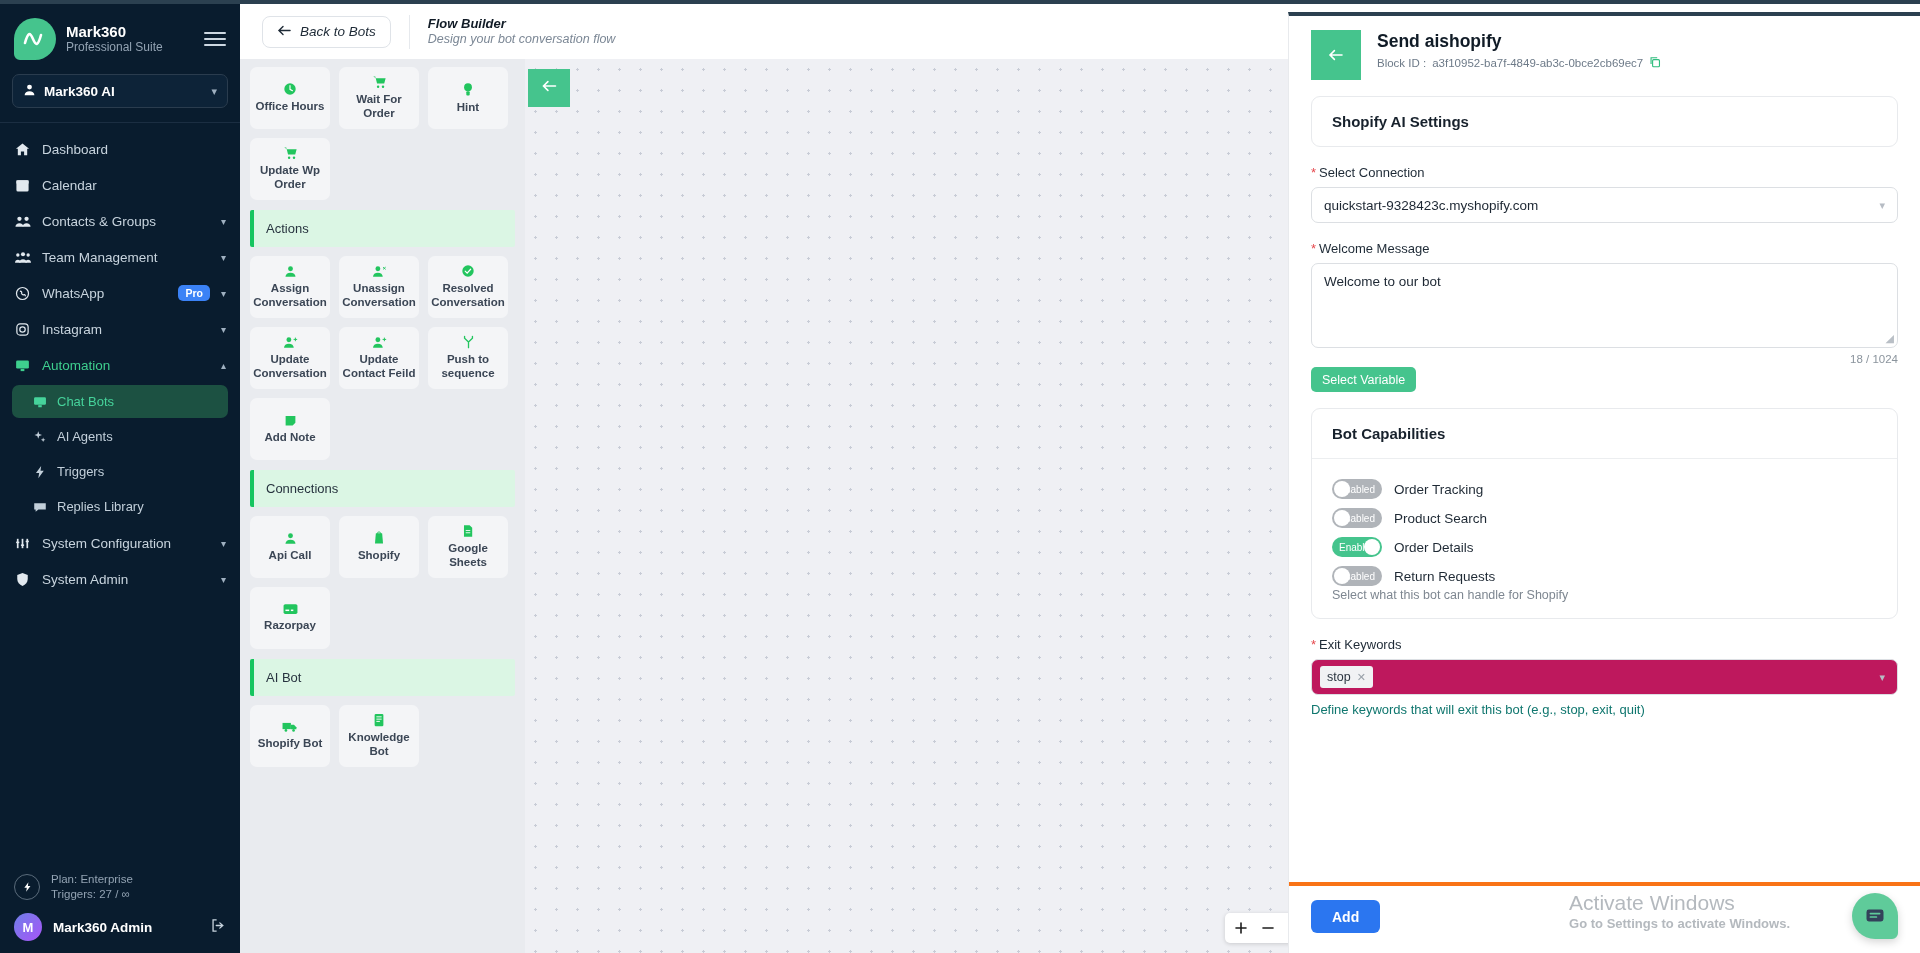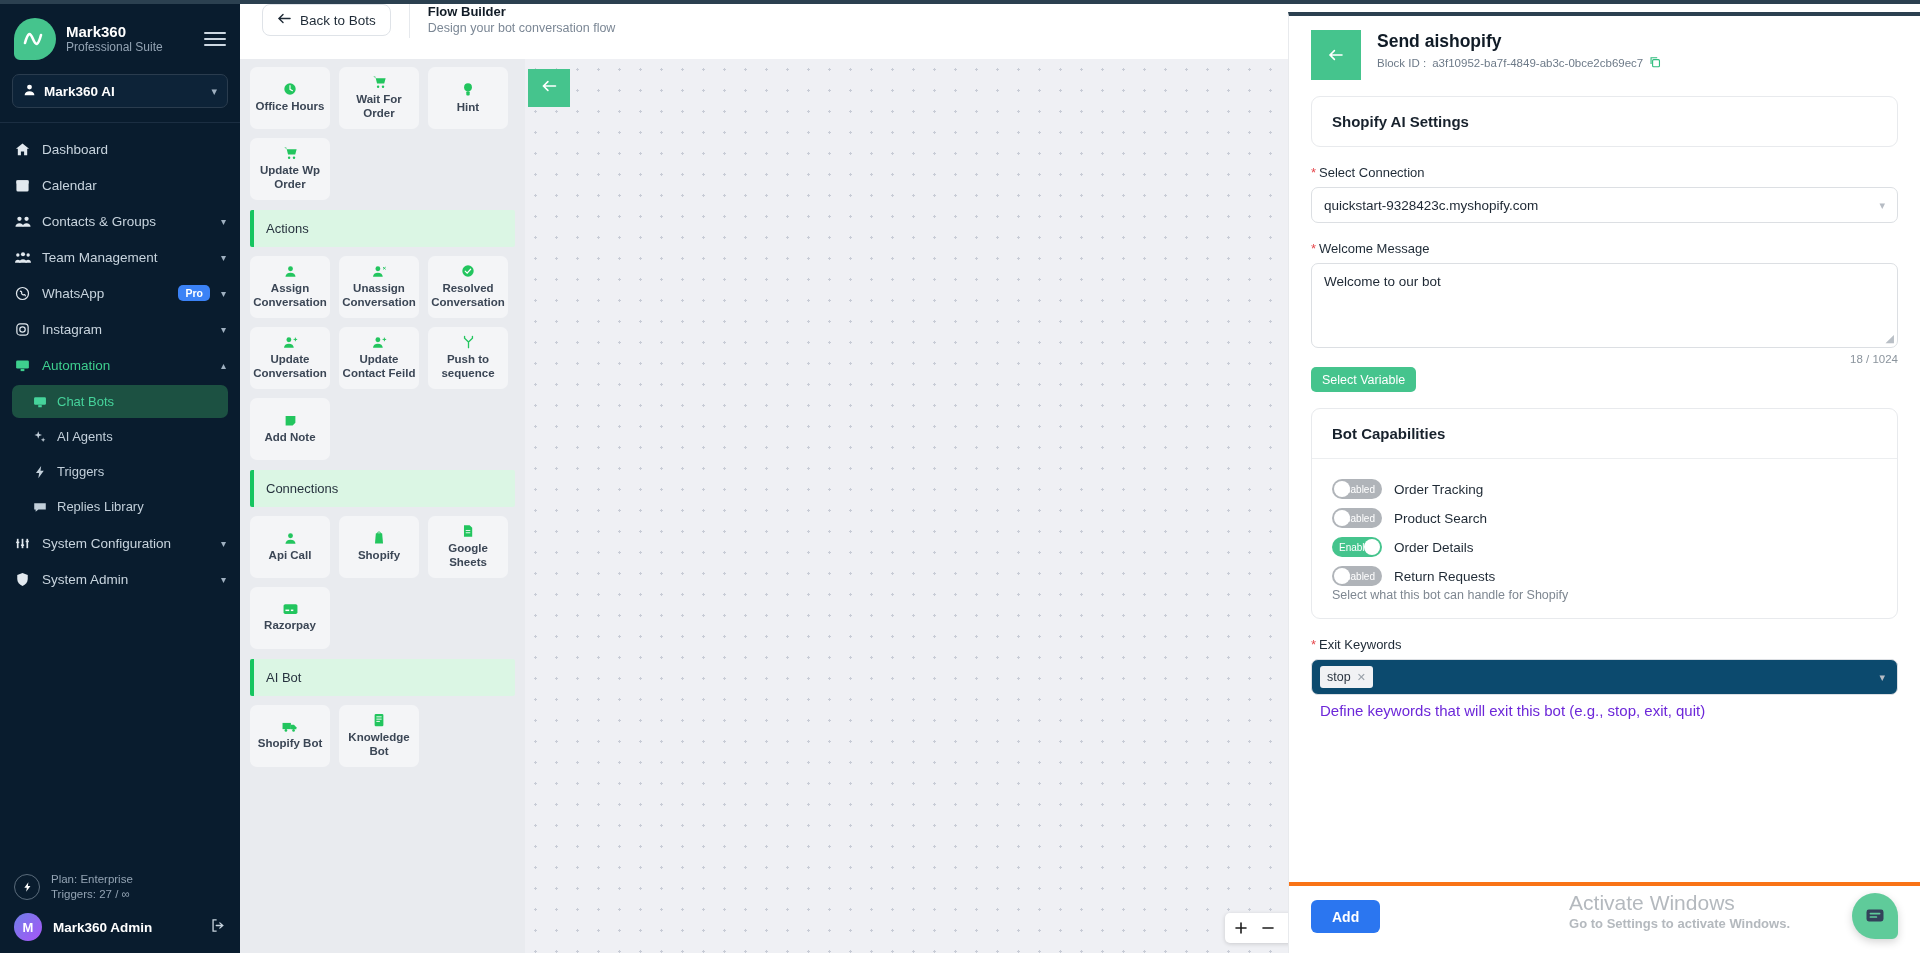--- a/index.html
+++ b/index.html
@@ -82,22 +82,22 @@
     color:#fff; font-size:13px; font-weight:bold;
     display:flex; align-items:center; justify-content:center;
   }
   .user-name { flex:1; color:#ffffff; font-size:13.5px; font-weight:bold; }
   .logout-ico { color:#c8d4de; font-size:15px; }
 
   
   .main { flex:1; display:flex; flex-direction:column; position:relative; min-width:0;
           border-top: 4px solid #2b4050; }
   .topbar {
-    height: 55px; background:#fff; display:flex; align-items:flex-start;
-    padding: 0 0 0 22px; gap:18px; flex:0 0 55px; position:relative; z-index:4;
+    height: 55px; background:#fff; display:flex; align-items:center;
+    padding: 0 0 0 22px; gap:18px; flex:0 0 55px; position:relative; z-index:4;font-style:italic;
   }
   .back-btn {
     display:flex; align-items:center; gap:8px; cursor:pointer;
     border:1px solid #dfe3e8; border-radius:8px; height:32px; padding:0 14px;
     font-size:13.5px; color:#1e2a36; background:#fff;
   }
   .vsep { width:1px; height:34px; background:#e6e9ed; }
   .title-wrap { line-height:1.2; }
   .title-wrap .t1 { font-size:13px; font-weight:bold; color:#111b26; }
   .title-wrap .t2 { font-size:12.5px; color:#7b8795; margin-top:1px; }
@@ -218,29 +218,29 @@
   .toggle .knob {
     width:16px; height:16px; border-radius:50%; background:#fff; position:absolute; top:2px;
   }
   .toggle.off .knob { left:2px; }
   .toggle.on  .knob { right:2px; }
   .cap-label { font-size:13.5px; color:#1f2a35; }
   .cap-hint { font-size:12.5px; color:#7e8791; margin-top:2px; }
 
   .tagselect {
     min-height:36px; border:1px solid #dcdfe3; border-radius:7px;
-    display:flex; align-items:center; padding: 0 12px 0 8px; background:#0c4a6e; cursor:pointer;
+    display:flex; align-items:center; padding: 0 12px 0 8px; background:#be185d; cursor:pointer;
   }
   .tagselect .tags { flex:1; display:flex; gap:6px; }
   .tag {
     background:#f1f2f4; border-radius:3px; height:22px; padding: 0 7px;
     display:flex; align-items:center; gap:6px; font-size:12.5px; color:#2b3540;
   }
   .tag .x { color:#98a0a8; font-size:11px; cursor:pointer; }
-  .fhint { font-size:15px; color:#6d28d9; margin-top:7px;margin-left:9px; }
+  .fhint { font-size:13px; color:#0f766e; margin-top:7px; }
 
   .rp-footer {
     flex:0 0 auto; border-top:4px solid #f97316;
     padding: 14px 22px 20px 22px; position:relative;
   }
   .btn-add {
     background:#2b76f0; color:#fff; border:none; border-radius:6px;
     height:33px; padding: 0 21px; font-size:14px; font-weight:bold; cursor:pointer;
   }
   .winact {

